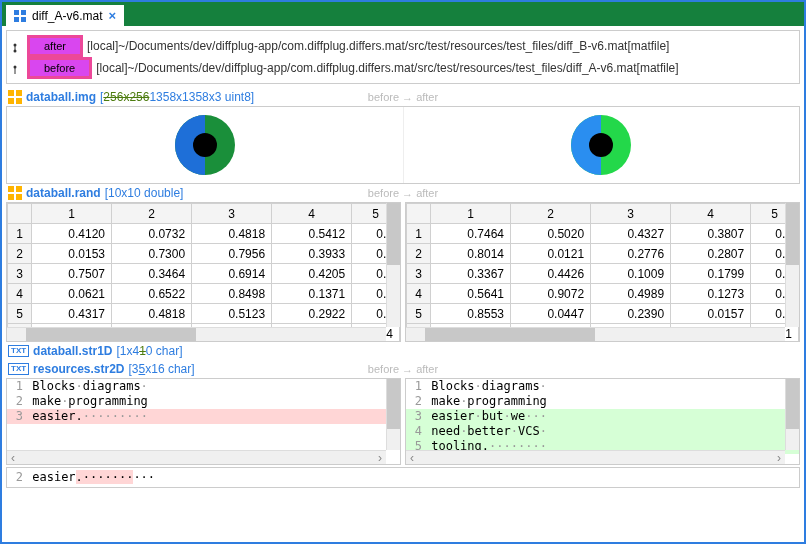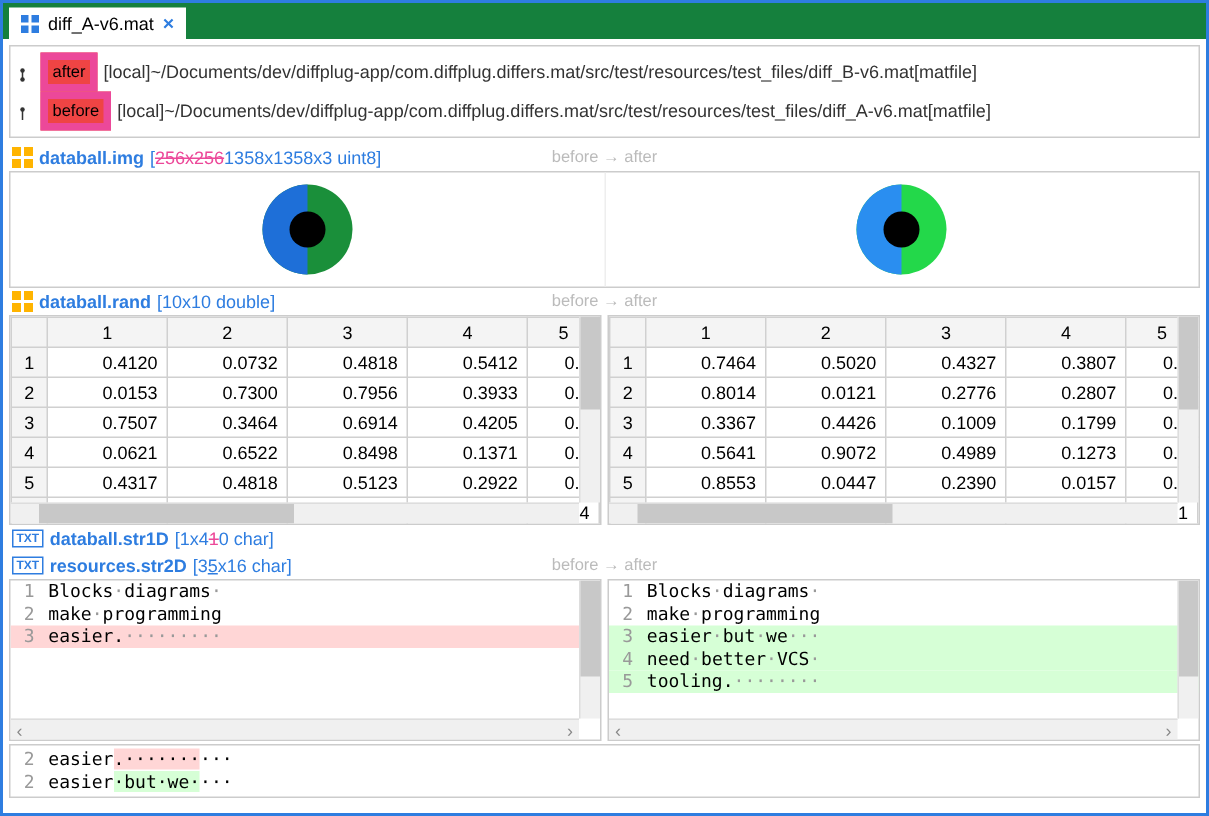--- a/index.html
+++ b/index.html
@@ -3,46 +3,46 @@
 <meta charset="utf-8">
 <style>
 * { box-sizing: border-box; margin: 0; padding: 0; }
 body { font-family: "Segoe UI", Tahoma, sans-serif; font-size: 12px; background: #fff; width: 806px; height: 544px; overflow: hidden; border: 2px solid #2e7de0; }
 .tab-bar { background: #15803d; height: 24px; display: flex; align-items: flex-end; padding-left: 4px; }
 .tab { background: #fff; padding: 3px 8px; display: flex; align-items: center; gap: 6px; font-size: 12px; }
 .tab-icon { width: 12px; height: 12px; display: inline-block; }
 .close-x { color: #2e7de0; font-weight: bold; cursor: pointer; font-size: 13px; }
 .header-box { border: 1px solid #ccc; margin: 4px; padding: 4px 6px; }
 .header-row { display: flex; align-items: center; gap: 4px; font-size: 12px; line-height: 16px; }
-.badge { border: 5px solid #ec4899; padding: 0 3px; font-size: 11px; background: #ef4444; }
+.badge { border: 3px solid #ec4899; padding: 0 14px; font-size: 11px; background: #d946ef; }
 .path { color: #333; white-space: nowrap; overflow: hidden; text-overflow: ellipsis; }
 .section-header { display: flex; align-items: center; padding: 2px 6px; position: relative; }
 .sec-title { color: #2e7de0; font-weight: 600; font-size: 12px; }
 .sec-meta { color: #2e7de0; font-size: 12px; margin-left: 4px; }
-.strike { text-decoration: line-through; color: #ec4899; }
+.strike { text-decoration: line-through; color: #4d7c0f; }
 .ba-label { position: absolute; left: 50%; transform: translateX(-50%); color: #bbb; font-size: 11px; }
 .mono { font-family: Consolas, "Courier New", monospace; font-size: 12px; color: #2e7de0; }
 .mono .red { color: #c94f4f; }
 .grid-icon { width: 14px; height: 14px; display: inline-block; margin-right: 4px; }
 .txt-icon { display:inline-block; border:1px solid #2e7de0; color:#2e7de0; font-size:8px; font-weight:bold; padding:0 2px; line-height:10px; margin-right:4px; }
 .img-row { display: flex; border: 1px solid #ccc; margin: 0 4px; height: 78px; }
 .img-cell { flex: 1; display: flex; align-items: center; justify-content: center; position: relative; }
 .img-cell + .img-cell { border-left: 1px solid #eee; }
 .table-wrap { display: flex; margin: 0 4px; gap: 4px; }
 .tbl-pane { flex: 1; border: 1px solid #ccc; overflow: hidden; position: relative; height: 140px; }
 .tbl { border-collapse: collapse; width: 100%; font-size: 12px; }
 .tbl th, .tbl td { border: 1px solid #d0d0d0; padding: 2px 6px; text-align: right; height: 20px; }
 .tbl th { background: #f4f4f4; text-align: center; font-weight: normal; }
 .tbl .rh { background: #f4f4f4; text-align: center; width: 24px; }
 .vscroll { position: absolute; right: 0; top: 0; bottom: 14px; width: 14px; background: #f0f0f0; border-left: 1px solid #ddd; }
 .vthumb { background: #c8c8c8; width: 100%; }
 .hscroll { position: absolute; left: 0; right: 14px; bottom: 0; height: 14px; background: #f0f0f0; border-top: 1px solid #ddd; display:flex; }
 .hthumb { background: #c8c8c8; height: 100%; }
 .text-row { display: flex; margin: 0 4px; gap: 4px; }
-.txt-pane { flex: 1; border: 1px solid #ccc; height: 108px; position: relative; overflow: hidden; }
+.txt-pane { flex: 1; border: 1px solid #ccc; height: 87px; position: relative; overflow: hidden; }
 .txt-line { font-family: Consolas, monospace; font-size: 12px; line-height: 15px; white-space: pre; padding-left: 4px; }
 .ln { color: #999; display: inline-block; width: 12px; text-align: right; margin-right: 2px; }
 .del-bg { background: #ffd6d6; }
 .add-bg { background: #d6ffd6; }
 .dot { color: #999; }
 .bottom-diff { margin: 2px 4px 4px 4px; border: 1px solid #ccc; padding: 2px 0; }
 .diff-icon { width:10px; height:10px; display:inline-block; vertical-align:middle; }
 </style>
 </head>
 <body>
@@ -296,14 +296,13 @@
       </div>
     <div class="hscroll">
         <span style="margin:auto 4px;color:#888;">‹</span>
         <span style="margin:auto 4px auto auto;color:#888;">›</span>
       </div>
   </div>
 </div>
 
 <div class="bottom-diff">
   <div class="txt-line"><span class="ln">2</span> <span>easier</span><span class="del-bg">.·······</span><span>···</span></div>
-  <div class="txt-line"><span class="ln">2</span> <span>easier</span><span class="add-bg">·but·we·</span><span>···</span></div>
 </div>
 
 </body></html>

